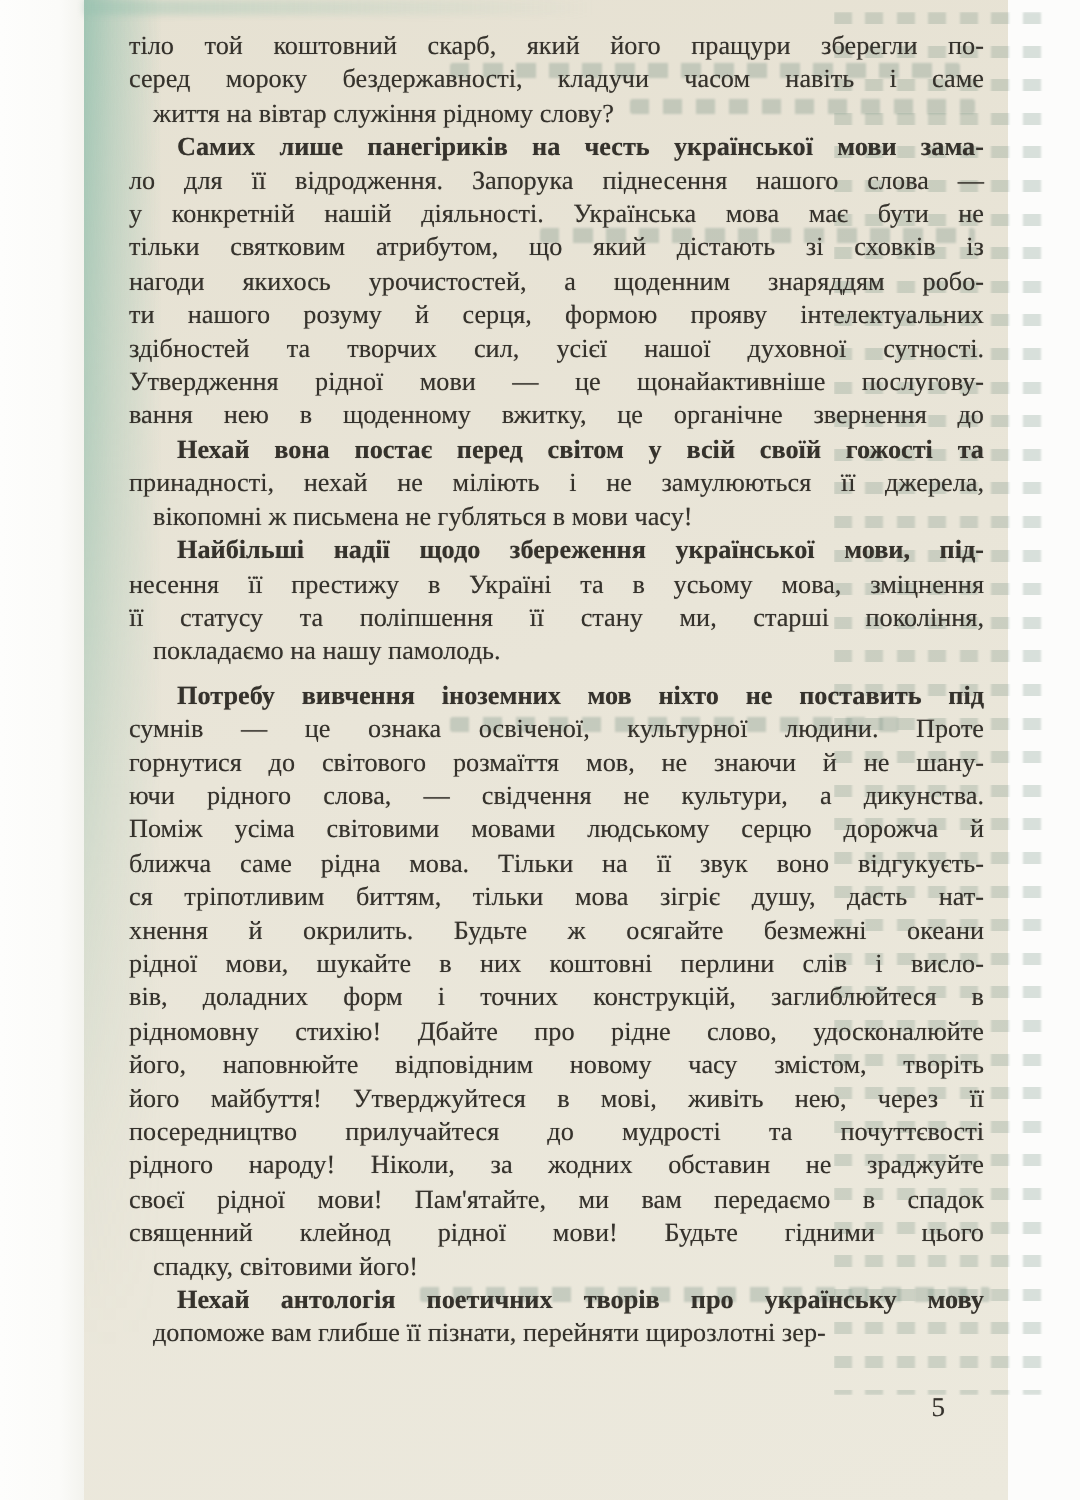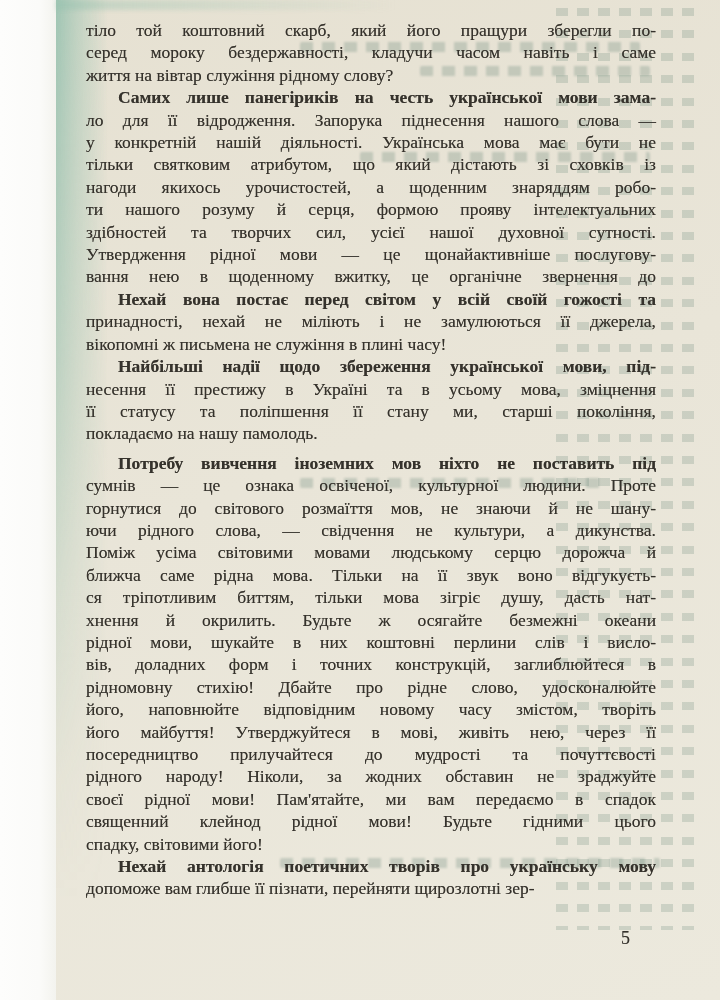--- a/index.html
+++ b/index.html
@@ -20,21 +20,21 @@
   .gutter {
     position: absolute;
     left: 0; top: 0;
     width: 56px; height: 1000px;
     background: linear-gradient(90deg, #fdfdfc 0%, #fbfbf9 70%, #f3f3ee 100%);
   }
   
   .page {
     position: absolute;
     left: 56px; top: 0;
-    width: 664px; height: 1000px;
+    width: 616px; height: 1000px;
     background: linear-gradient(160deg, #e6e1d2 0%, #e9e5d8 45%, #ece9dd 100%);
   }
   
   .teal-edge {
     position: absolute;
     left: 0; top: 0;
     width: 52px; height: 100%;
     background: linear-gradient(90deg, rgba(150,193,175,0.92) 0%, rgba(150,193,175,0.55) 35%, rgba(150,193,175,0) 100%);
     -webkit-mask-image: linear-gradient(180deg, rgba(0,0,0,0.95) 0%, rgba(0,0,0,0.60) 35%, rgba(0,0,0,0.25) 60%, rgba(0,0,0,0.06) 78%, transparent 90%);
     mask-image: linear-gradient(180deg, rgba(0,0,0,0.95) 0%, rgba(0,0,0,0.60) 35%, rgba(0,0,0,0.25) 60%, rgba(0,0,0,0.06) 78%, transparent 90%);
@@ -79,20 +79,21 @@
   .paragraph.extra-gap { margin-top: 7px; }
   .line {
     text-align: justify;
     text-align-last: justify;
     white-space: nowrap;
   }
   .line.indent { text-indent: 32px; font-weight: bold; }
   .line.last-line {
     text-align-last: left;
     white-space: normal;
+    margin-left: 16px;
   }
   .page-number {
     position: absolute;
     left: 30px; top: 928px;
     width: 570px;
     text-align: right;
     padding-right: 26px;
     box-sizing: border-box;
     color: #35322c;
     font-size: 18px;
@@ -126,21 +127,21 @@
           <div class="line">тільки святковим атрибутом, що який дістають зі сховків із</div>
           <div class="line">нагоди якихось урочистостей, а щоденним знаряддям робо-</div>
           <div class="line">ти нашого розуму й серця, формою прояву інтелектуальних</div>
           <div class="line">здібностей та творчих сил, усієї нашої духовної сутності.</div>
           <div class="line">Утвердження рідної мови — це щонайактивніше послугову-</div>
           <div class="line">вання нею в щоденному вжитку, це органічне звернення до</div>
         </div>
         <div class="paragraph">
           <div class="line indent">Нехай вона постає перед світом у всій своїй гожості та</div>
           <div class="line">принадності, нехай не міліють і не замулюються її джерела,</div>
-          <div class="line last-line">вікопомні ж письмена не служіння в плині часу!</div>
+          <div class="line last-line">вікопомні ж письмена не губляться в мови часу!</div>
         </div>
         <div class="paragraph">
           <div class="line indent">Найбільші надії щодо збереження української мови, під-</div>
           <div class="line">несення її престижу в Україні та в усьому мова, зміцнення</div>
           <div class="line">її статусу та поліпшення її стану ми, старші покоління,</div>
           <div class="line last-line">покладаємо на нашу памолодь.</div>
         </div>
         <div class="paragraph extra-gap">
           <div class="line indent">Потребу вивчення іноземних мов ніхто не поставить під</div>
           <div class="line">сумнів — це ознака освіченої, культурної людини. Проте</div>

